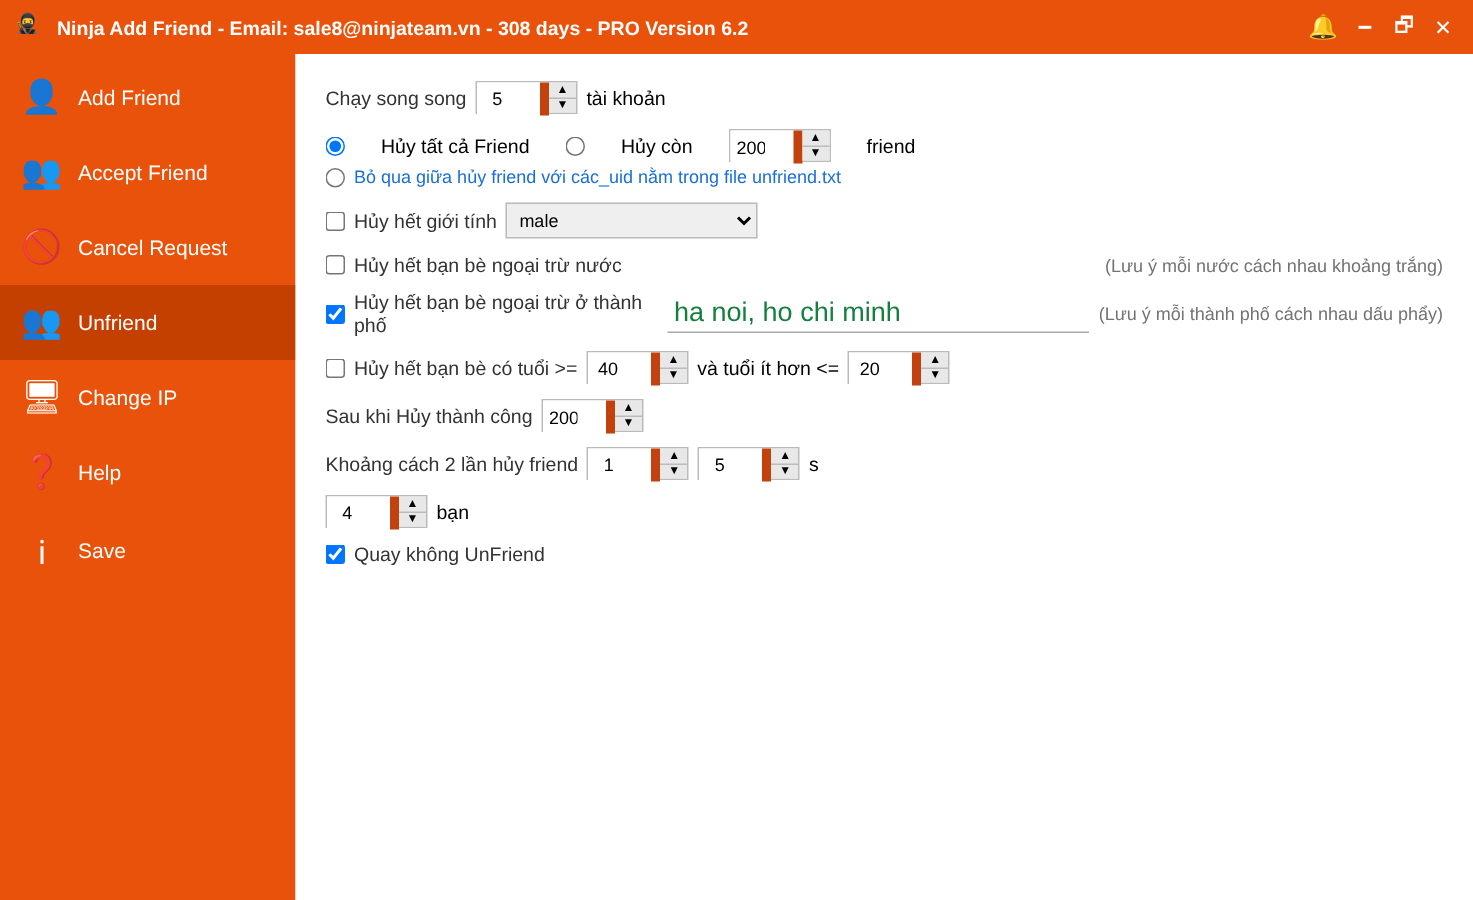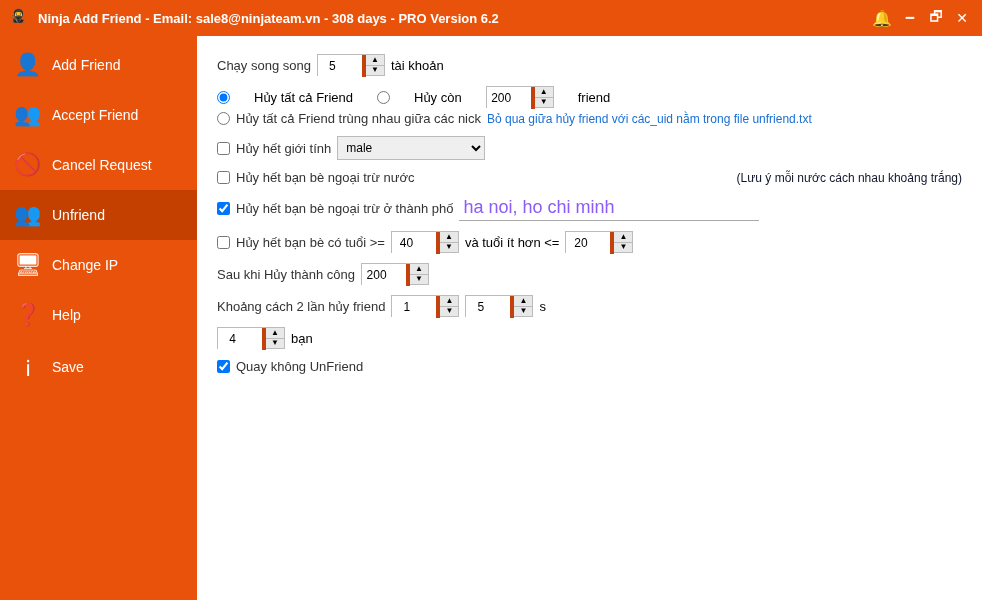--- a/index.html
+++ b/index.html
@@ -75,21 +75,21 @@
     }
     .spinner-input-group {
       display: flex;
       align-items: stretch;
       height: 22px;
       border: 1px solid #bbb;
     }
     .spinner-input-group input {
       width: 48px;
       border: none;
-      border-right: 4px solid #c2410c;
+      border-right: 6px solid #c2410c;
       padding: 2px 4px;
       font-size: 12px;
       text-align: center;
       outline: none;
     }
     .spinner-btns {
       display: flex;
       flex-direction: column;
       width: 18px;
     }
@@ -108,49 +108,49 @@
     input[type="checkbox"] { cursor: pointer; }
     input[type="radio"] { cursor: pointer; }
 
     .radio-group { display: flex; align-items: center; gap: 24px; margin-bottom: 3px; }
 
     select {
       height: 24px;
       border: 1px solid #bbb;
       padding: 2px 4px;
       font-size: 12px;
-      width: 148px;
+      width: 168px;
       cursor: pointer;
     }
 
     .city-input {
       border: none;
       border-bottom: 1px solid #aaa;
       font-size: 18px;
-      color: #8b5cf6;
+      color: #15803d;
       width: 300px;
       outline: none;
       padding: 2px 4px;
     }
 
     .link-text { color: #1a6fd4; text-decoration: none; font-size: 12px; cursor: pointer; }
 
     .save-btn {
       background: white;
       border: 2px solid #e8520a;
       color: #e8520a;
       padding: 8px 30px;
       font-size: 14px;
       font-weight: 600;
       cursor: pointer;
       border-radius: 4px;
       margin-top: 8px;
     }
 
-    .hint-right { color: #0f172a; font-size: 12px; }
+    .hint-right { color: #737373; font-size: 12px; }
   </style>
 </head>
 <body>
 
 <div class="title-bar">
   <span class="title-bar-icon">🥷</span>
   <span class="title-bar-title">Ninja Add Friend - Email: sale8@ninjateam.vn - 308 days - PRO Version 6.2</span>
   <span class="title-bar-bell">🔔</span>
   <div class="title-bar-controls">
     <span>🗕</span>
@@ -219,21 +219,20 @@
           <button>▲</button>
           <button>▼</button>
         </div>
       </div>
       <span>friend</span>
     </div>
 
     
     <div class="form-row">
       <input type="radio" name="huy-type" id="huy-trung" style="">
-      <label for="huy-trung">Hủy tất cả Friend trùng nhau giữa các nick</label>
       <a href="#" class="link-text">Bỏ qua giữa hủy friend với các_uid nằm trong file unfriend.txt</a>
     </div>
 
     
     <div class="form-row">
       <input type="checkbox" id="huy-gioi-tinh" style="">
       <label for="huy-gioi-tinh">Hủy hết giới tính</label>
       <select>
         <option>male</option>
         <option>female</option>
@@ -249,20 +248,21 @@
       <span class="hint-right" style="margin-left:auto;">(Lưu ý mỗi nước cách nhau khoảng trắng)</span>
     </div>
 
     
     <div style="display:flex; align-items:center; margin-bottom:10px; gap:6px;">
       <div class="form-row" style="margin-bottom:0; flex:1; flex-wrap:nowrap;">
         <input type="checkbox" id="huy-tp" checked="" style="">
         <label for="huy-tp">Hủy hết bạn bè ngoại trừ ở thành phố</label>
         <input type="text" class="city-input" value="ha noi, ho chi minh" style="">
       </div>
+      <span class="hint-right" style="margin-left:auto; white-space:nowrap;">(Lưu ý mỗi thành phố cách nhau dấu phẩy)</span>
     </div>
 
     
     <div class="form-row">
       <input type="checkbox" id="huy-tuoi" style="">
       <label for="huy-tuoi">Hủy hết bạn bè có tuổi &gt;=</label>
       <div class="spinner-input-group">
         <input type="number" value="40" style="">
         <div class="spinner-btns">
           <button>▲</button>

